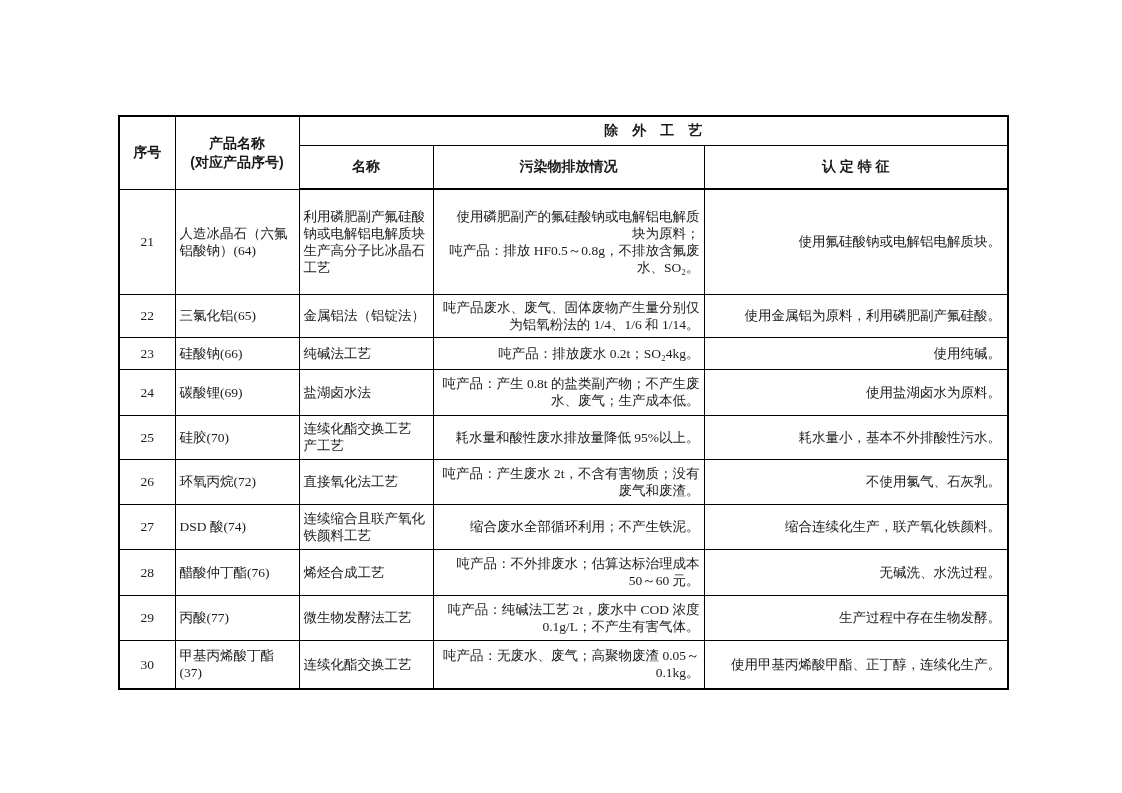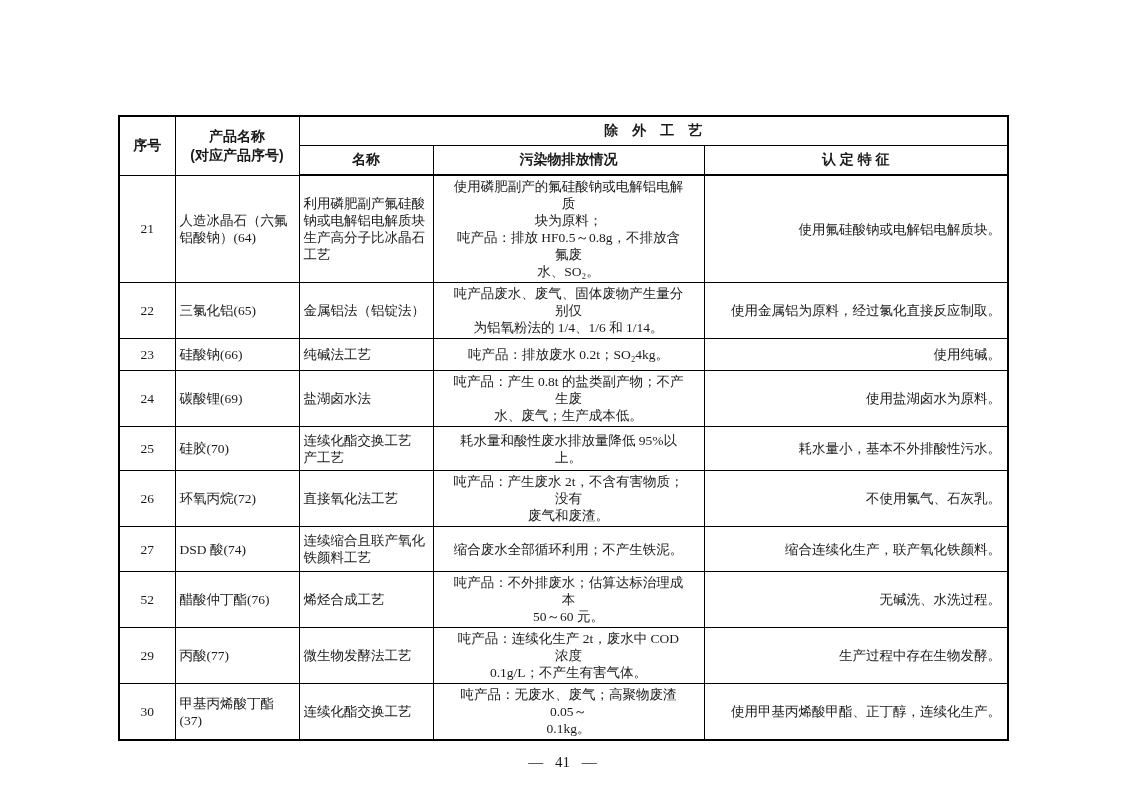--- a/index.html
+++ b/index.html
@@ -36,21 +36,21 @@
     font-weight: bold;
     font-size: 14px;
     text-align: center;
     line-height: 19px;
   }
   .doc-table thead tr.h2 th { border-bottom: 2px solid #000; }
   .prewrap { white-space: pre-wrap; }
   td.serial { text-align: center; padding: 0 2px; }
   td.product { text-align: left; padding: 2px 4px; }
   td.pname   { text-align: left; padding: 2px 4px; }
-  td.poll    { text-align: center; padding: 2px 19px; }
+  td.poll    { text-align: right; padding: 2px 4px; }
   td.feat    { text-align: right; padding: 2px 6px; }
   .footer {
     margin-top: 13px;
     text-align: center;
     font-size: 15px;
     word-spacing: 8px;
     color: #1a1a1a;
   }
 </style>
 </head>
@@ -65,21 +65,21 @@
       <col style="width:271px">
       <col style="width:304px">
     </colgroup>
     <thead>
       <tr class="h1" style="height:29px">
         <th rowspan="2">序号</th>
         <th rowspan="2" class="prewrap">产品名称
 (对应产品序号)</th>
         <th colspan="3">除　外　工　艺</th>
       </tr>
-      <tr class="h2" style="height:30px">
+      <tr class="h2" style="height:44px">
         <th>名称</th>
         <th>污染物排放情况</th>
         <th>认 定 特 征</th>
       </tr>
     </thead>
     <tbody>
       <tr style="height:105px">
         <td class="serial">21</td>
         <td class="product prewrap">人造冰晶石（六氟
 铝酸钠）(64)</td>
@@ -92,21 +92,21 @@
 吨产品：排放 HF0.5～0.8g，不排放含氟废
 水、SO₂。</td>
         <td class="feat prewrap">使用氟硅酸钠或电解铝电解质块。</td>
       </tr>
       <tr style="height:43px">
         <td class="serial">22</td>
         <td class="product prewrap">三氯化铝(65)</td>
         <td class="pname prewrap">金属铝法（铝锭法）</td>
         <td class="poll prewrap">吨产品废水、废气、固体废物产生量分别仅
 为铝氧粉法的 1/4、1/6 和 1/14。</td>
-        <td class="feat prewrap">使用金属铝为原料，经过氯化直接反应制取。</td>
+        <td class="feat prewrap">使用金属铝为原料，利用磷肥副产氟硅酸。</td>
       </tr>
       <tr style="height:32px">
         <td class="serial">23</td>
         <td class="product prewrap">硅酸钠(66)</td>
         <td class="pname prewrap">纯碱法工艺</td>
         <td class="poll prewrap">吨产品：排放废水 0.2t；SO₂4kg。</td>
         <td class="feat prewrap">使用纯碱。</td>
       </tr>
       <tr style="height:46px">
         <td class="serial">24</td>
@@ -134,40 +134,39 @@
       </tr>
       <tr style="height:45px">
         <td class="serial">27</td>
         <td class="product prewrap">DSD 酸(74)</td>
         <td class="pname prewrap">连续缩合且联产氧化
 铁颜料工艺</td>
         <td class="poll prewrap">缩合废水全部循环利用；不产生铁泥。</td>
         <td class="feat prewrap">缩合连续化生产，联产氧化铁颜料。</td>
       </tr>
       <tr style="height:46px">
-        <td class="serial">52</td>
+        <td class="serial">28</td>
         <td class="product prewrap">醋酸仲丁酯(76)</td>
         <td class="pname prewrap">烯烃合成工艺</td>
         <td class="poll prewrap">吨产品：不外排废水；估算达标治理成本
 50～60 元。</td>
         <td class="feat prewrap">无碱洗、水洗过程。</td>
       </tr>
       <tr style="height:45px">
         <td class="serial">29</td>
         <td class="product prewrap">丙酸(77)</td>
         <td class="pname prewrap">微生物发酵法工艺</td>
-        <td class="poll prewrap">吨产品：连续化生产 2t，废水中 COD 浓度
+        <td class="poll prewrap">吨产品：纯碱法工艺 2t，废水中 COD 浓度
 0.1g/L；不产生有害气体。</td>
         <td class="feat prewrap">生产过程中存在生物发酵。</td>
       </tr>
       <tr style="height:49px">
         <td class="serial">30</td>
         <td class="product prewrap">甲基丙烯酸丁酯
 (37)</td>
         <td class="pname prewrap">连续化酯交换工艺</td>
         <td class="poll prewrap">吨产品：无废水、废气；高聚物废渣 0.05～
 0.1kg。</td>
         <td class="feat prewrap">使用甲基丙烯酸甲酯、正丁醇，连续化生产。</td>
       </tr>
     </tbody>
   </table>
-  <div class="footer">— 41 —</div>
 </div>
 
 </body></html>

